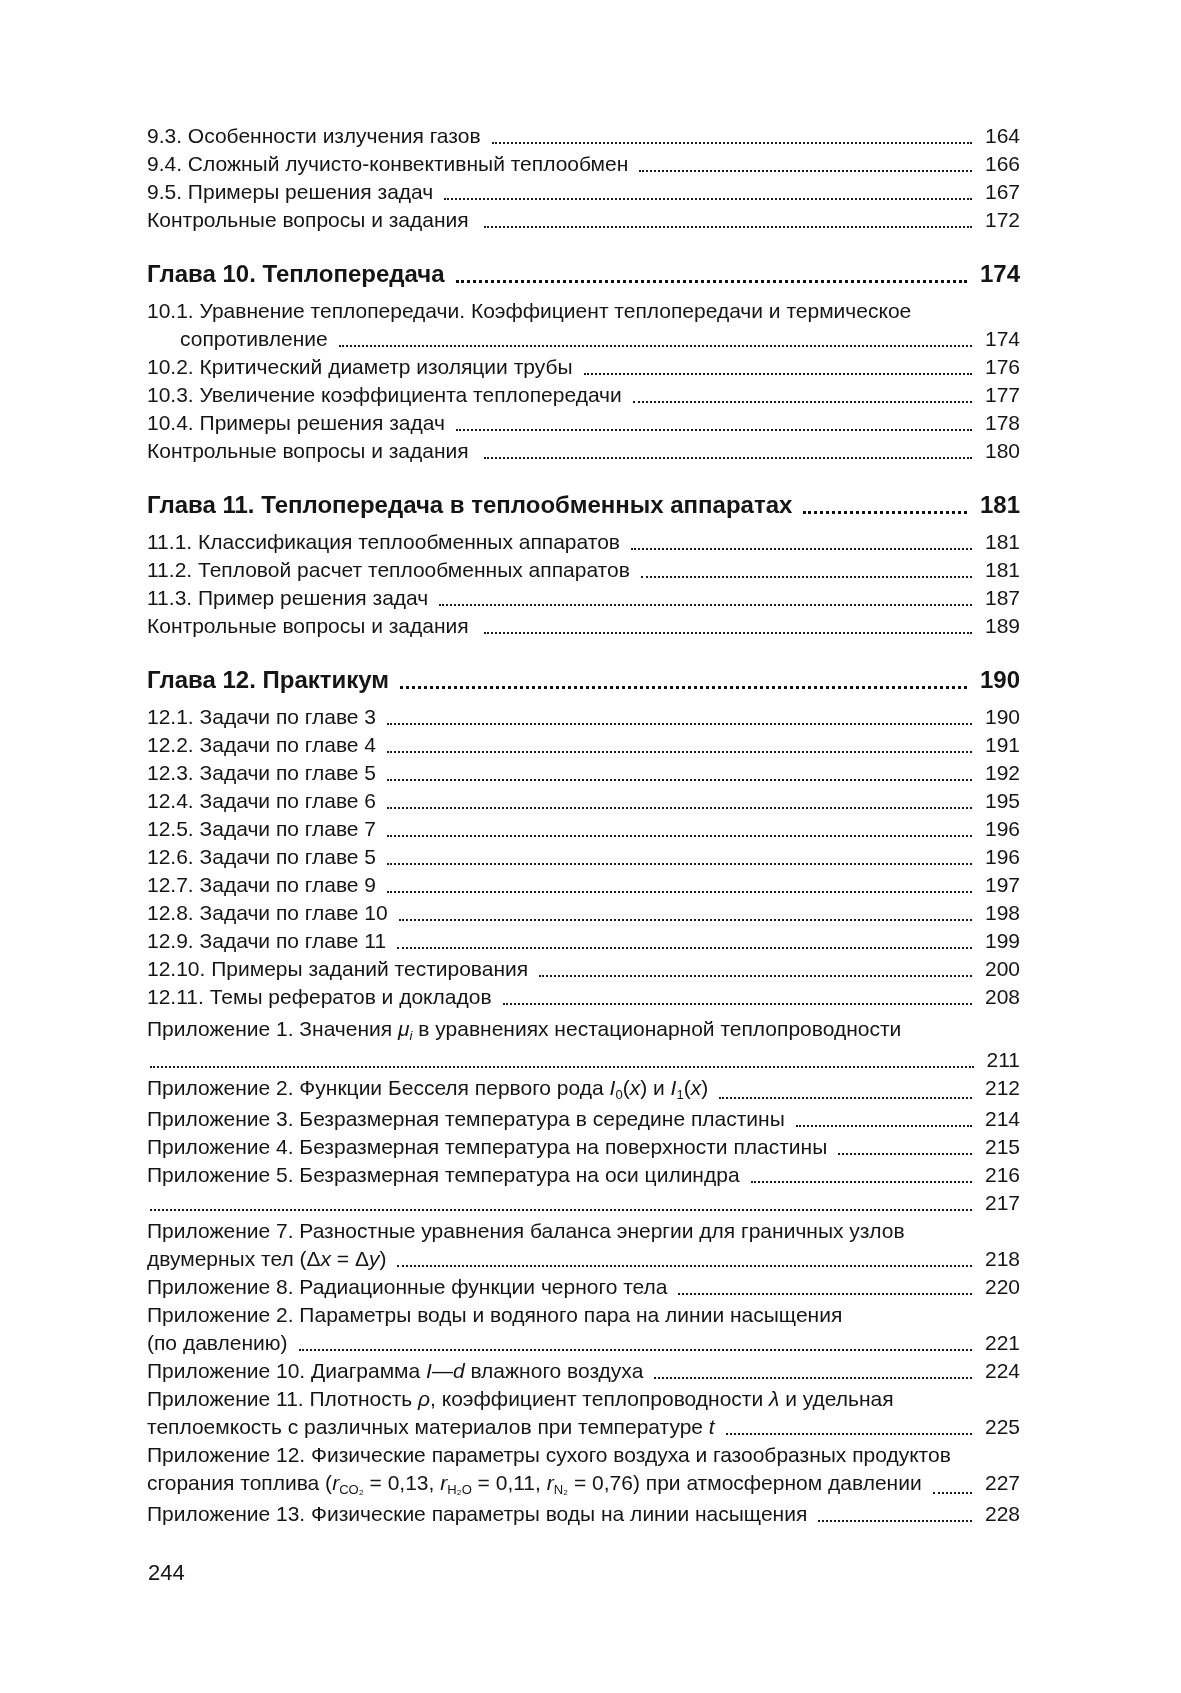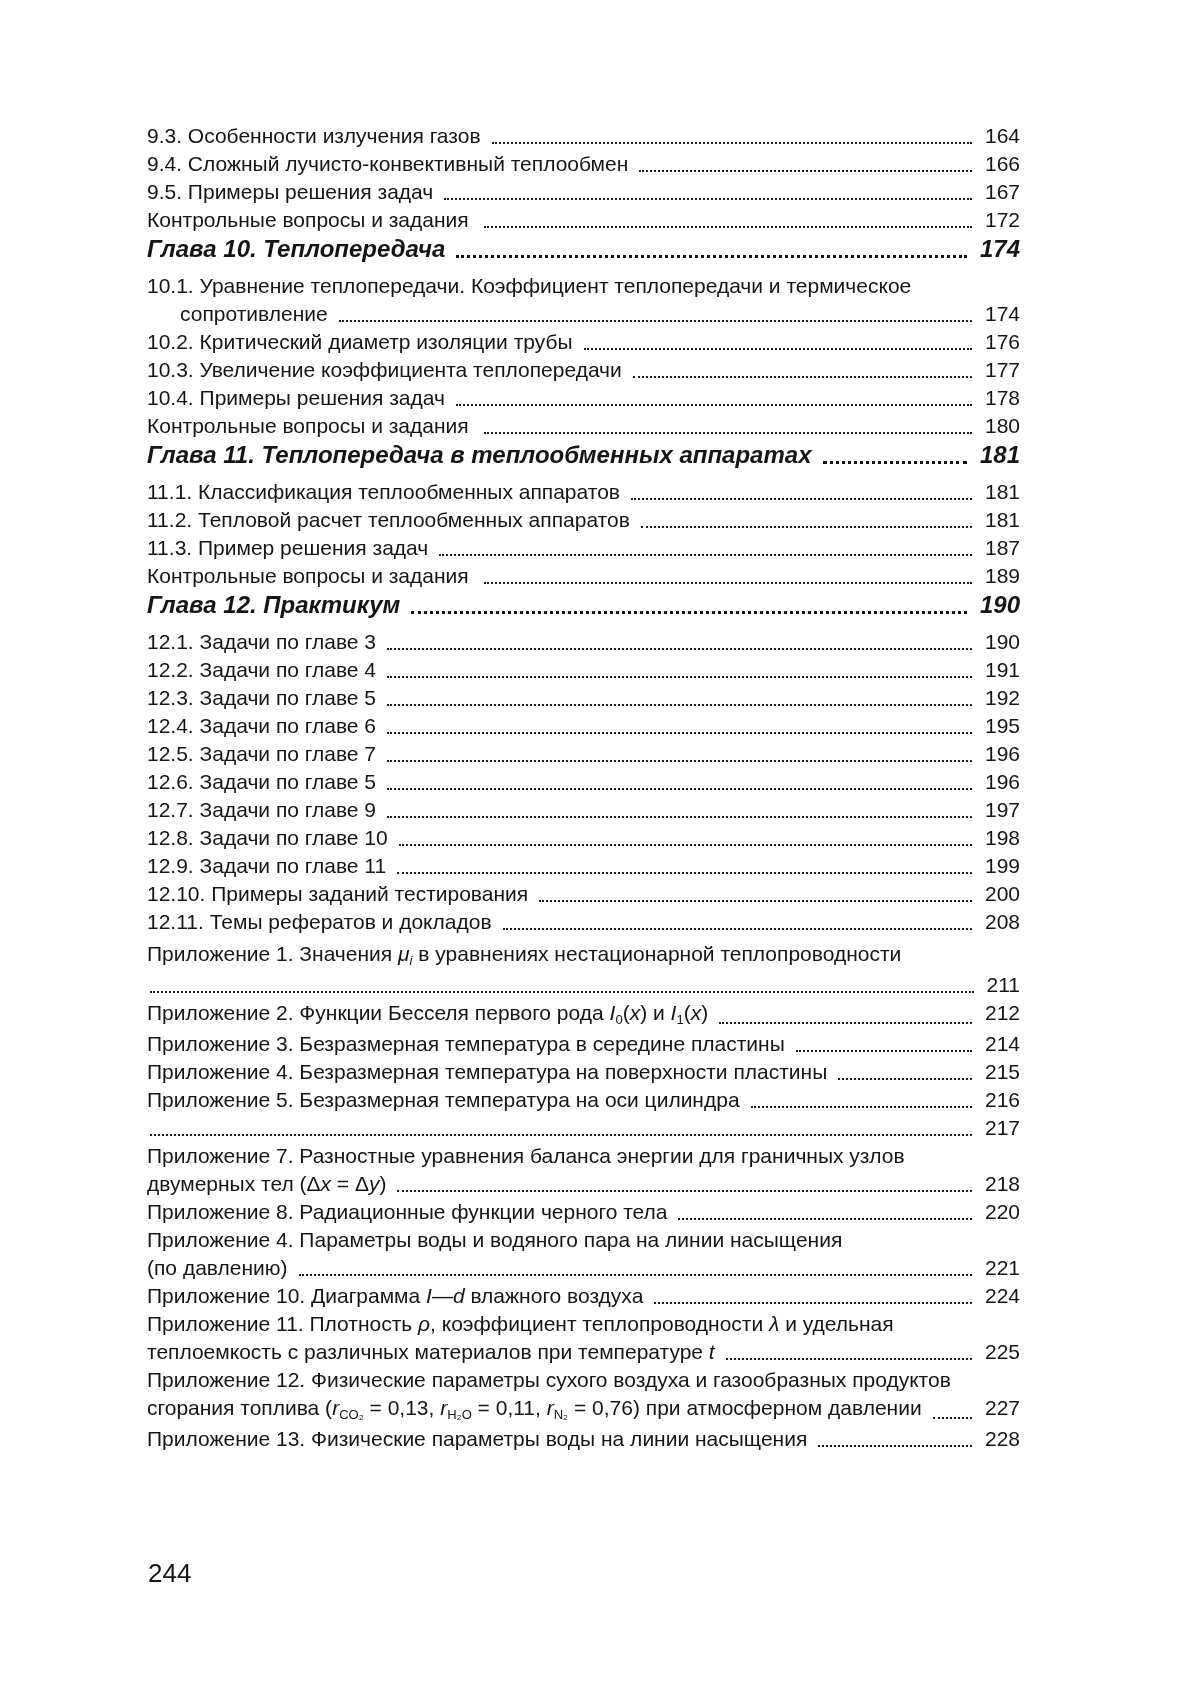--- a/index.html
+++ b/index.html
@@ -37,38 +37,38 @@
   .dots {
     flex: 1 1 10px;
     min-width: 10px;
     align-self: flex-end;
     border-bottom: 2px dotted #1b1b1b;
     margin: 0 2px 6px 3px;
   }
   .pagenum { flex: 0 0 auto; margin-left: 3px; text-align: center; }
   .block.italic .text { }
   .block.italic .dots { margin-left: 7px; }
-  .block.chapter { margin-bottom: 8px; font-weight: bold; font-style: italic; }
+  .block.chapter { margin-top: 25px; margin-bottom: 8px; font-weight: bold; }
   .block.chapter .row { font-size: 24px; line-height: 30px; }
   .block.chapter .dots { border-bottom: 3px dotted #111; margin-bottom: 6px; }
   .seg-i { font-style: italic; }
   .seg-sub {
     font-size: 0.62em;
     position: relative; bottom: -0.28em;
     letter-spacing: 0;
   }
   .seg-isub {
     font-style: italic;
     font-size: 0.62em;
     position: relative; bottom: -0.28em;
   }
   .folio {
     position: absolute;
     left: 148px; top: 1560px;
-    font-size: 26px;
+    font-size: 22px;
     line-height: 26px;
   }
 </style>
 </head>
 <body>
 
 <div class="page">
   <div class="content">
       <div class="block item">
         <div class="row leader">
@@ -310,21 +310,21 @@
         </div>
       </div>
       <div class="block item">
         <div class="row leader">
           <span class="text"><span>Приложение 8. Радиационные функции черного тела</span></span>
           <span class="dots"></span>
           <span class="pagenum">220</span>
         </div>
       </div>
       <div class="block item">
-        <div class="row"><span class="text"><span>Приложение 4. Параметры воды и водяного пара на линии насыщения</span></span></div>
+        <div class="row"><span class="text"><span>Приложение 2. Параметры воды и водяного пара на линии насыщения</span></span></div>
         <div class="row leader">
           <span class="text"><span>(по давлению) </span></span>
           <span class="dots"></span>
           <span class="pagenum">221</span>
         </div>
       </div>
       <div class="block item">
         <div class="row leader">
           <span class="text"><span>Приложение 10. Диаграмма </span><span class="seg-i">I</span><span>—</span><span class="seg-i">d</span><span> влажного воздуха</span></span>
           <span class="dots"></span>

